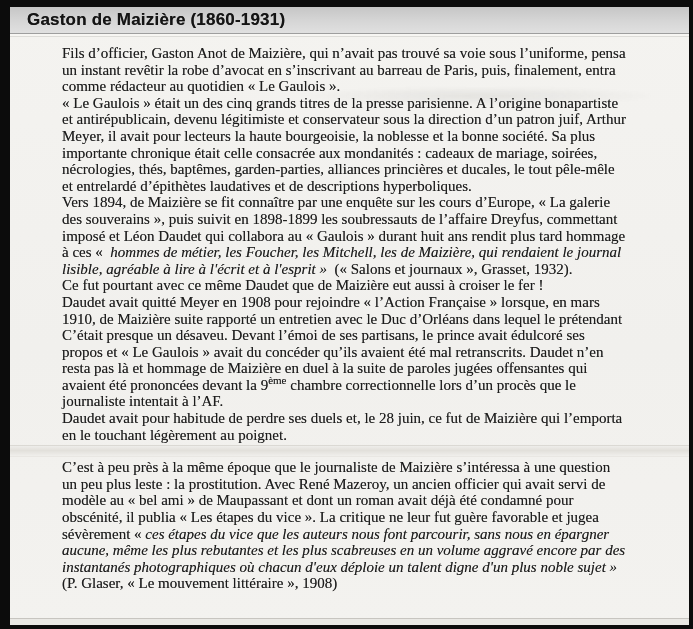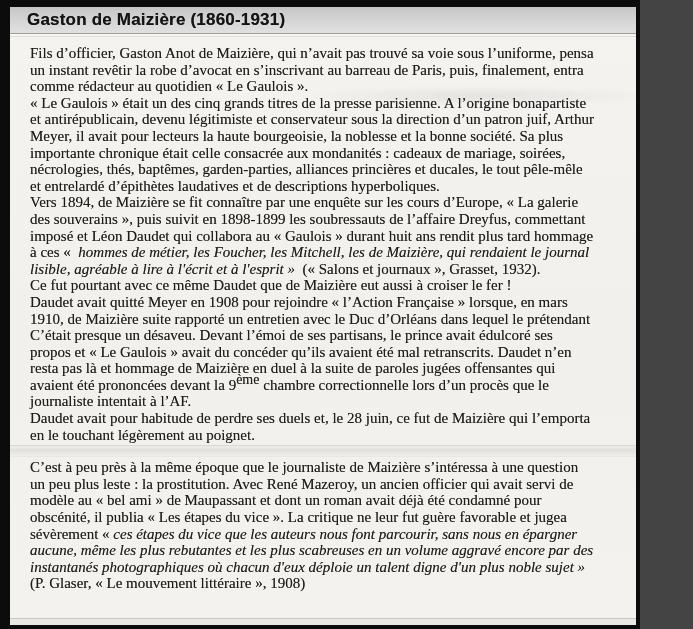--- a/index.html
+++ b/index.html
@@ -1,17 +1,17 @@
 <!DOCTYPE html>
 <html><head>
 <meta charset="utf-8">
 <style>
   html,body{margin:0;padding:0;background:#444;}
   .stage{
-    position:relative;width:640px;height:629px;
+    position:relative;width:693px;height:629px;
     background:#0c0c0c;overflow:hidden;
     font-family:"Liberation Serif",serif;
   }
   .paper{
     position:absolute;left:10px;top:7px;right:4px;bottom:4px;
     background:linear-gradient(180deg,#f4f3f0 0%,#f1f0ed 55%,#f3f2ef 100%);
     overflow:hidden;
   }
   .title-band{
     height:26px;
@@ -25,24 +25,24 @@
     font-family:"Liberation Sans",sans-serif;
     font-weight:bold;font-size:17px;letter-spacing:.2px;color:#141414;
     text-shadow:0 0 .6px rgba(10,10,10,.6);
   }
   .doc-body{
     padding:11px 0 0 20px;
     font-size:15px;line-height:16.6px;color:#1d1d1d;
     text-shadow:0 0 .5px rgba(25,25,25,.55);
   }
   .paragraph{margin:0;}
-  .line{white-space:pre;height:16.6px;overflow:visible;}
+  .line{white-space:pre;height:16.6px;overflow:visible;margin-left:32px;}
   .rm{font-style:normal;}
   .it{font-style:italic;}
-  .sup{font-size:14px;vertical-align:6px;line-height:0;}
+  .sup{font-size:11px;vertical-align:6px;line-height:0;}
   .seam{
     height:10px;margin:2px 0 2px -20px;
     background:linear-gradient(180deg,#eeedea 0%,#e2e0db 45%,#f0efec 100%);
     border-top:1px solid #dbd9d4;
     border-bottom:1px solid #e9e7e3;
   }
   .bottom-strip{
     position:absolute;left:0;right:0;bottom:0;height:6px;
     background:#e9e8e4;border-top:1px solid #c7c5c0;
   }

